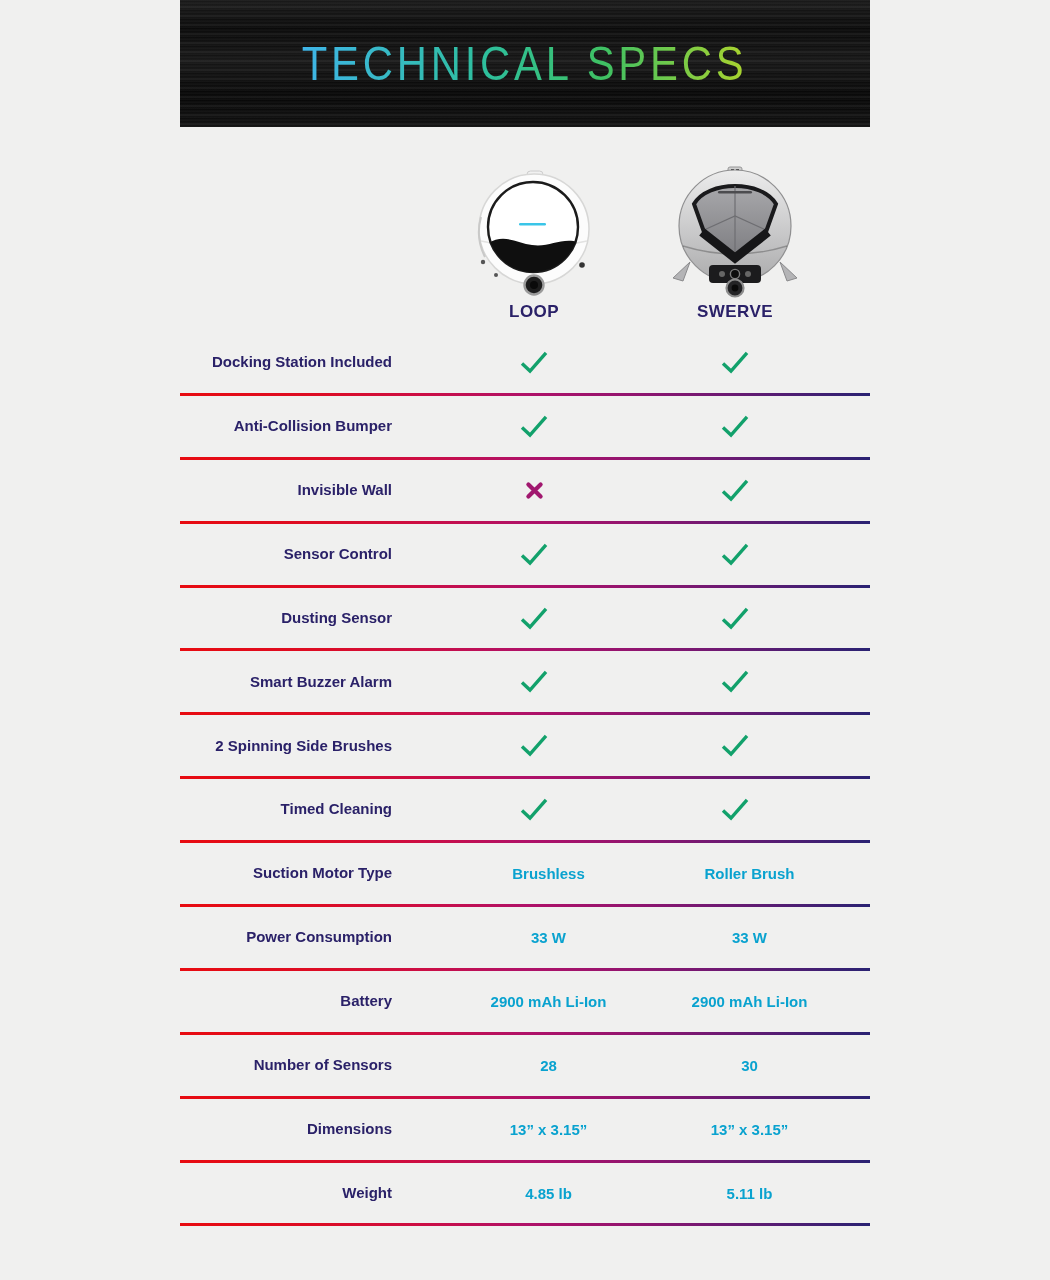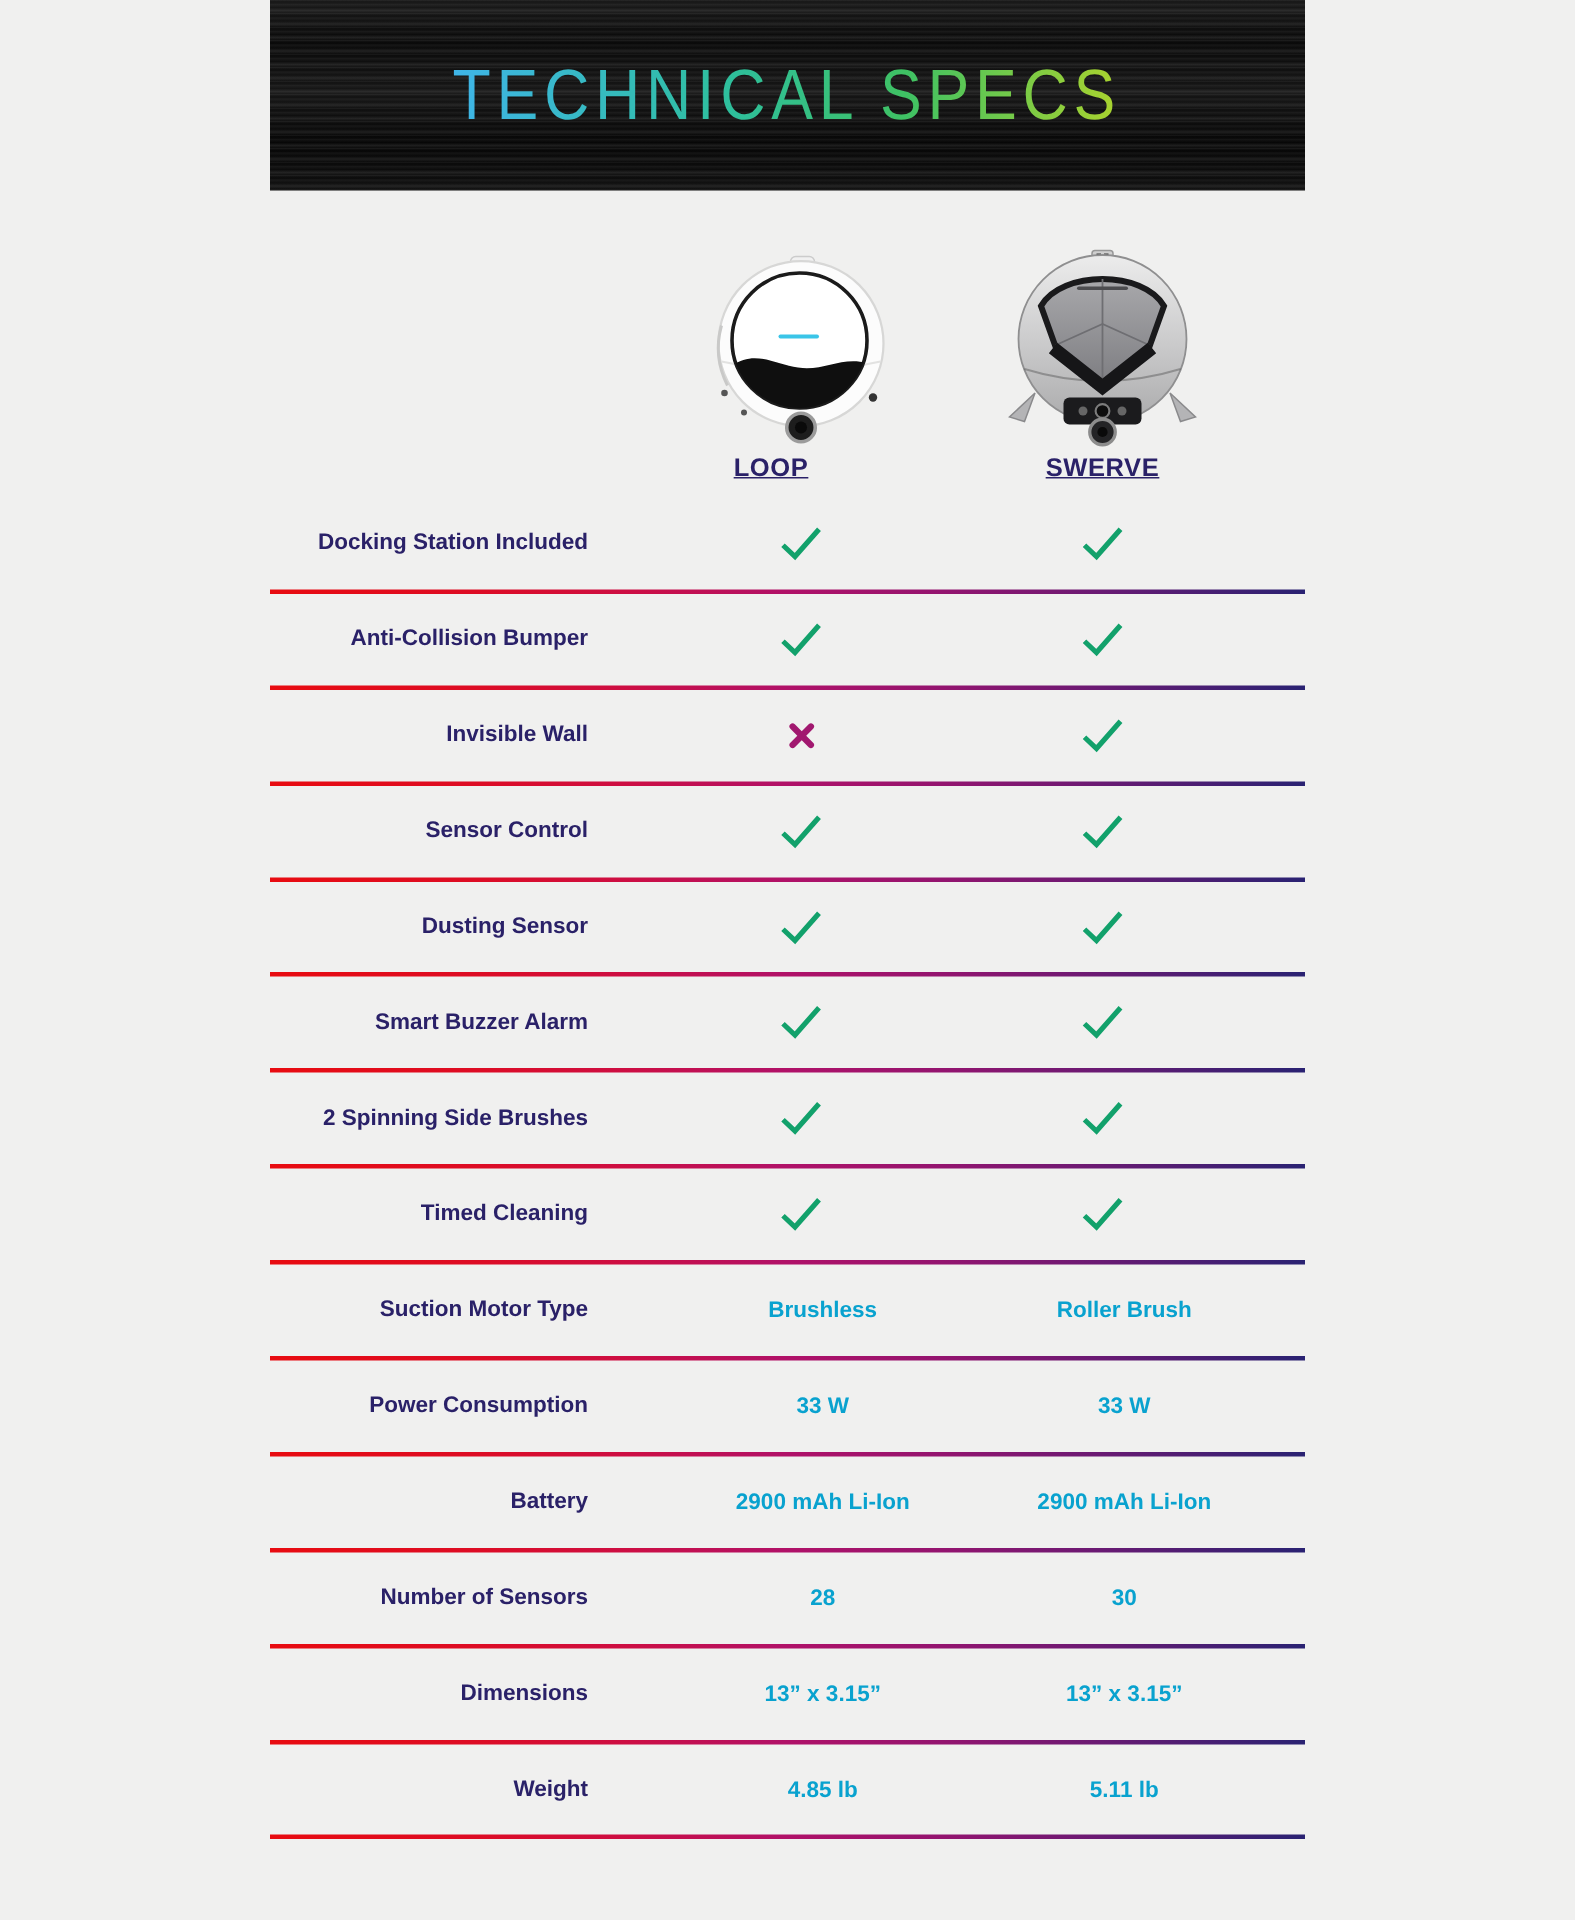--- a/index.html
+++ b/index.html
@@ -38,22 +38,22 @@
   
   .product{position:absolute;transform:translateX(-50%);}
   .product-loop{left:354px;top:167px;}
   .product-swerve{left:555px;top:164px;}
   .product-name{
     position:absolute;transform:translateX(-50%);
     top:302px;
     font-size:17px;font-weight:700;color:var(--label);
     letter-spacing:0.4px;white-space:nowrap;
   }
-  .name-loop{left:334px;text-decoration:underline;}
-  .name-swerve{left:555px;text-decoration:underline;}
+  .name-loop{left:354px;}
+  .name-swerve{left:555px;}
 
   
   .spec-table{position:absolute;left:0;top:332px;width:690px;}
   .row{
     display:grid;
     grid-template-columns:212px 284px 118px auto;
     height:60.9px;
     align-items:center;
     border-bottom:3.5px solid transparent;
     border-image:var(--divider) 1;

